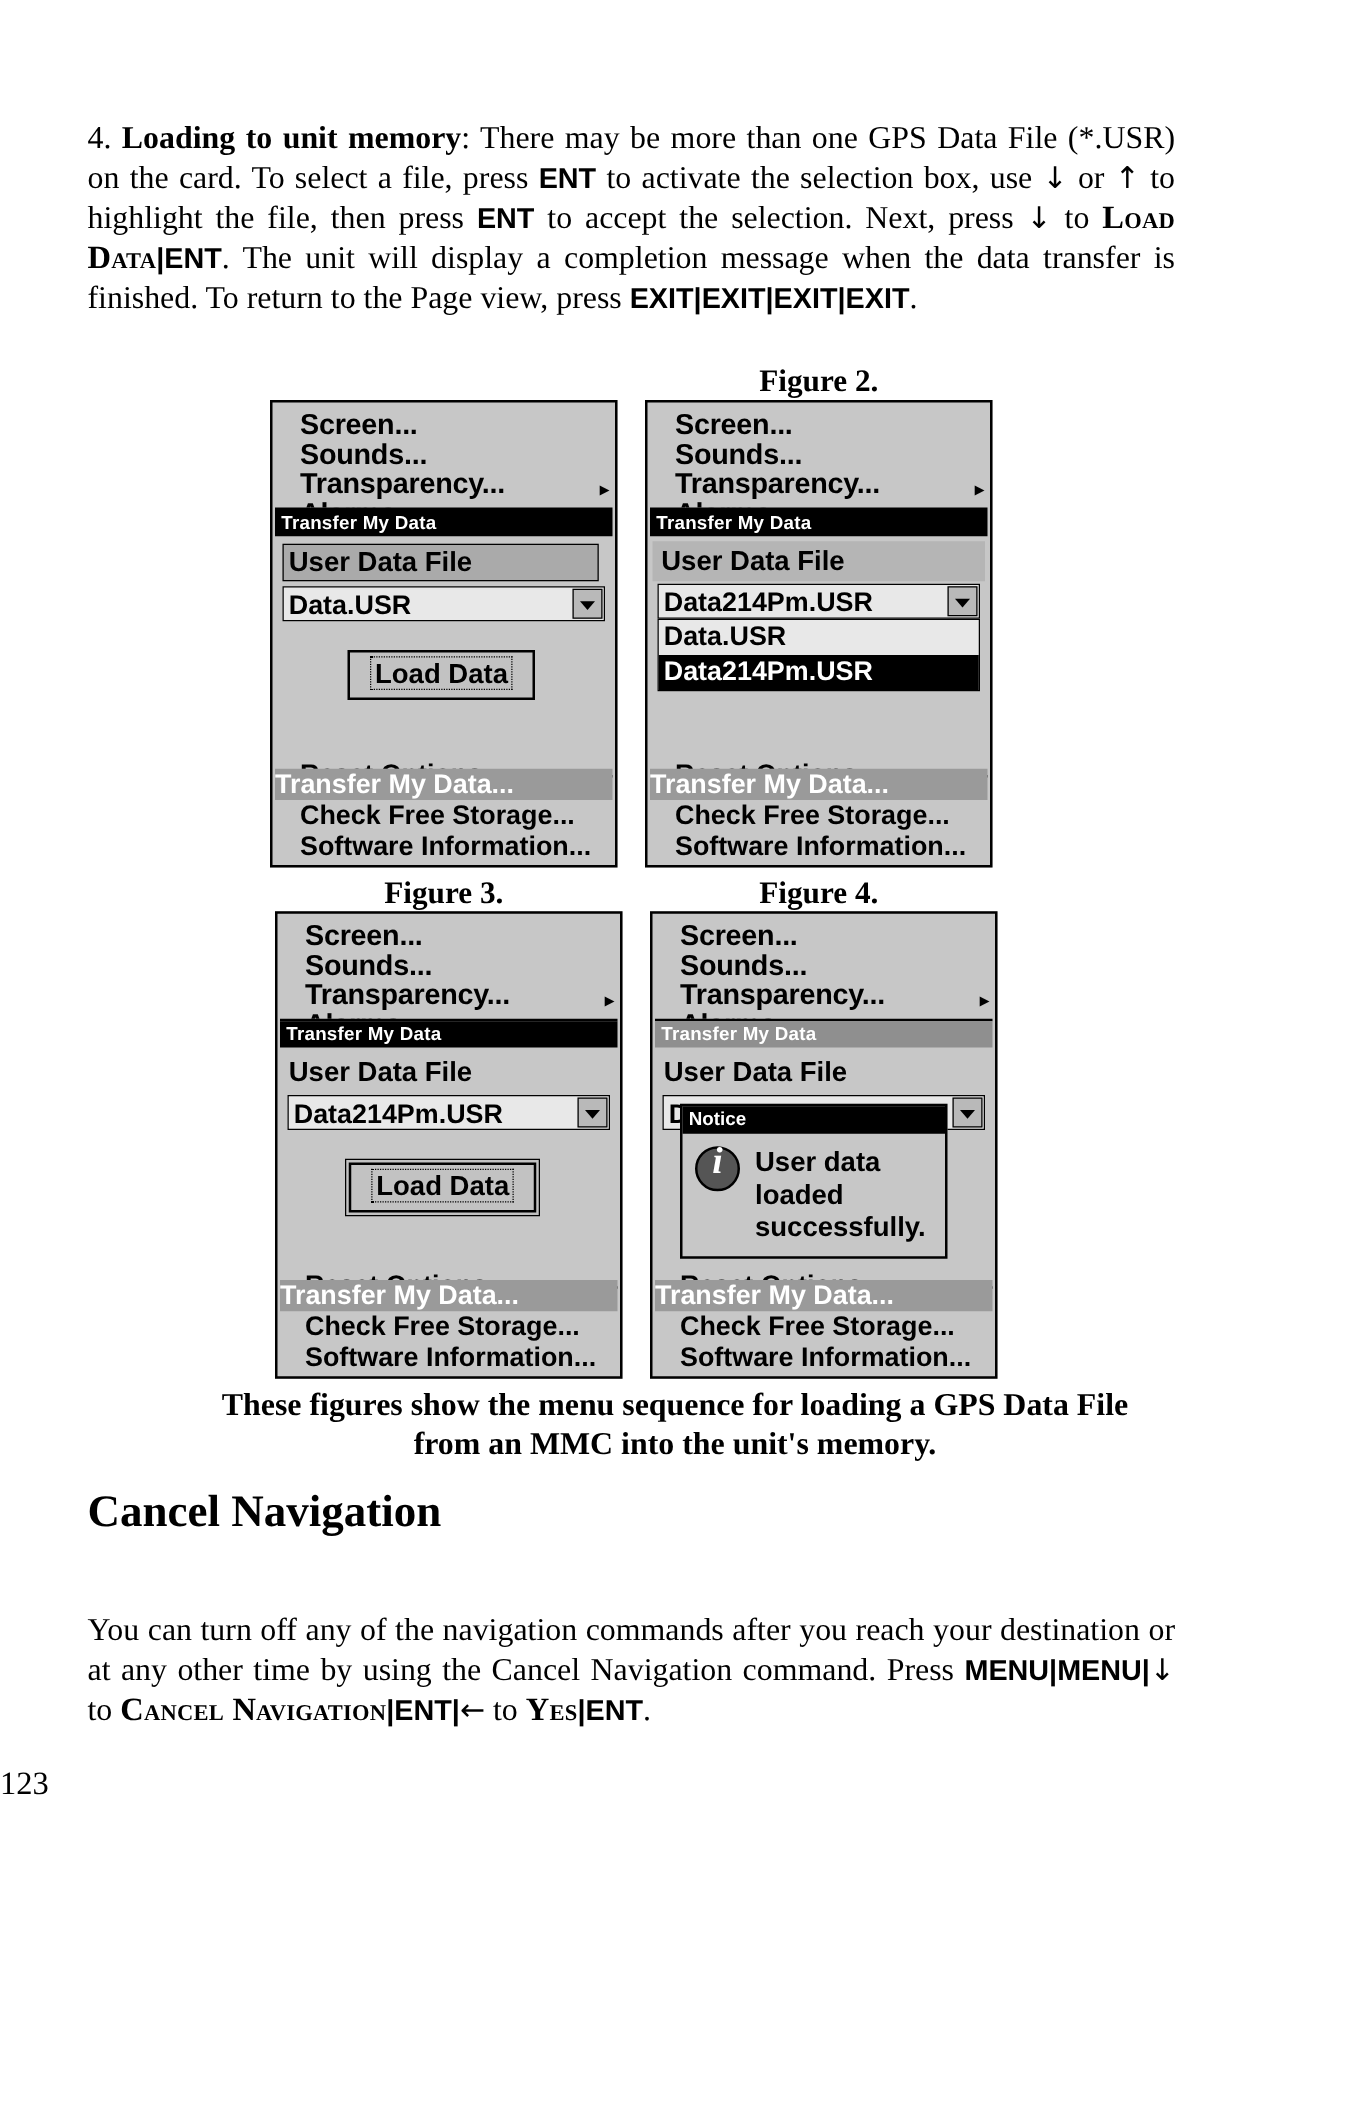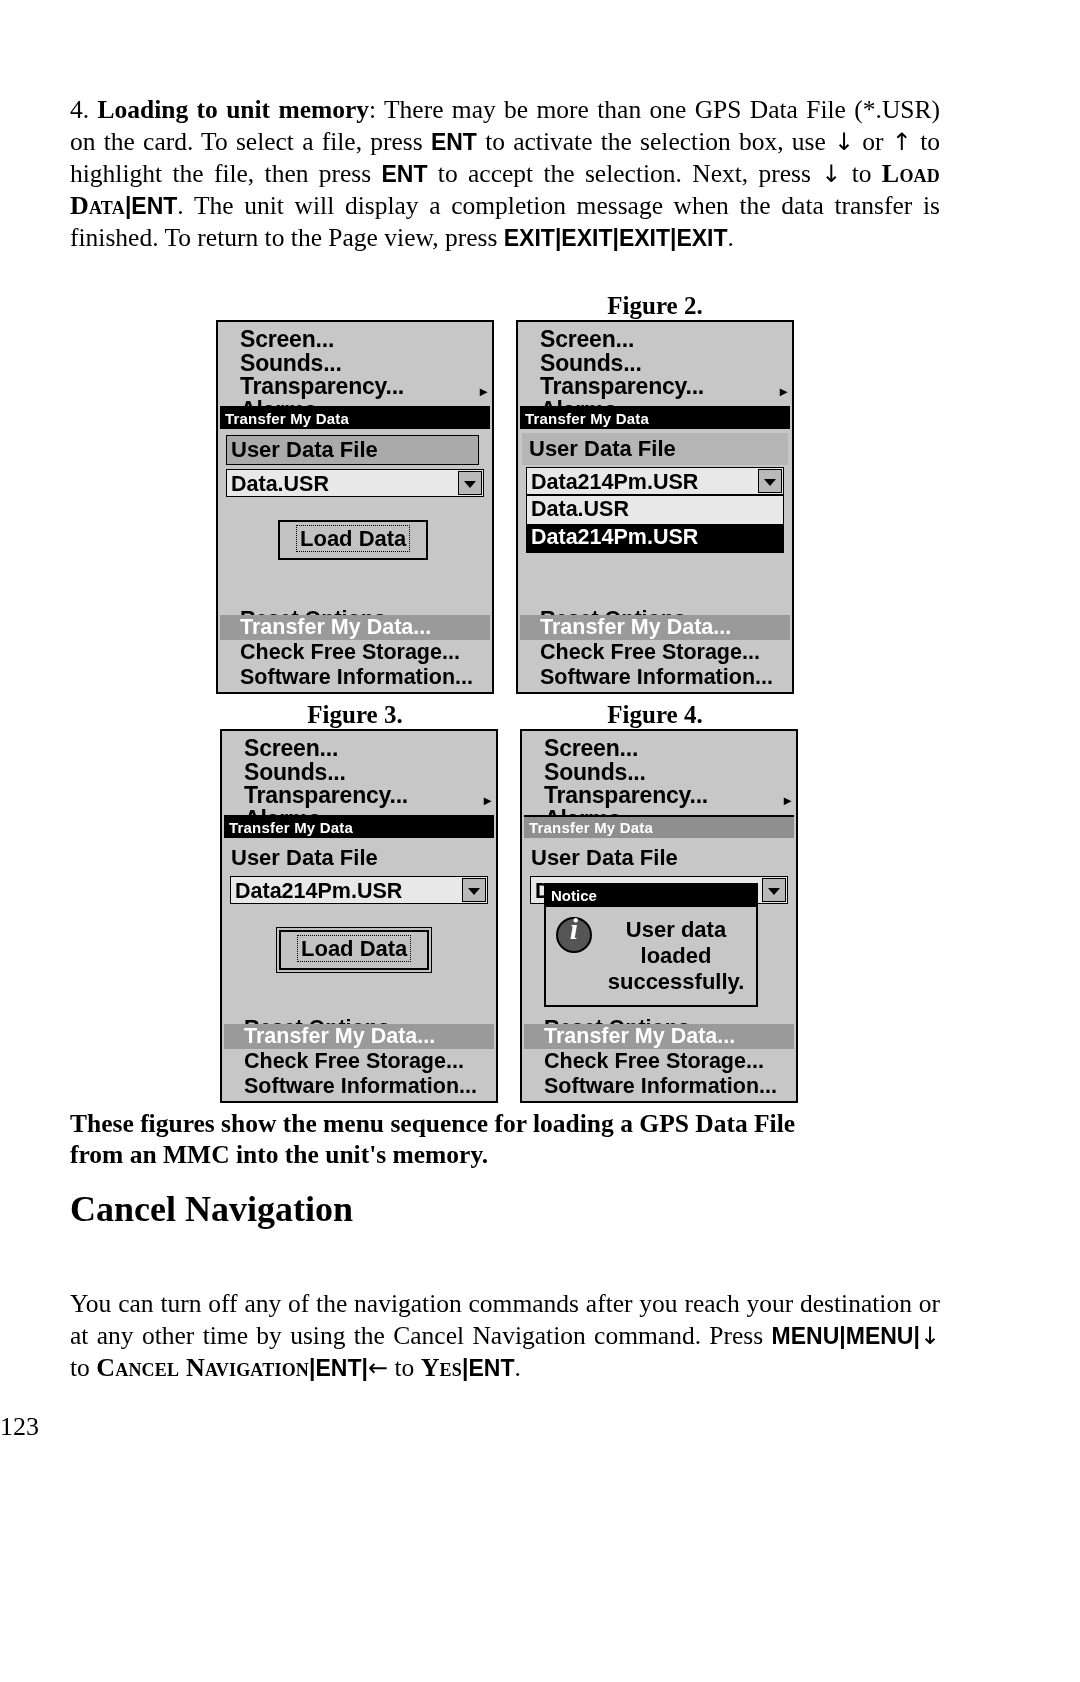--- a/index.html
+++ b/index.html
@@ -215,21 +215,20 @@
   .bottom-menu .mi {
     font-size: 21.5px;
     font-weight: bold;
     line-height: 25px;
     white-space: nowrap;
   }
   .bottom-menu .mi.hl {
     background: #9a9a9a;
     color: #ffffff;
     margin-left: -20px;
-    padding-left: 20px;
   }
   .bottom-menu .mi.clip {
     height: 8px;
     overflow: hidden;
   }
 
   
   .notice {
     position: absolute;
     background: #c7c7c7;
@@ -243,21 +242,20 @@
     font-weight: bold;
     padding: 2px 0 3px 5px;
   }
   .notice .nbody {
     position: relative;
     padding: 10px 8px 10px 58px;
     font-size: 22px;
     font-weight: bold;
     line-height: 26px;
     color: #000;
-    text-align: center;
   }
   .info-icon {
     position: absolute;
     left: 10px; top: 10px;
     width: 36px; height: 36px;
     border-radius: 50%;
     background: #555555;
     border: 2px solid #000;
     box-sizing: border-box;
   }
@@ -272,21 +270,21 @@
     font-size: 30px;
     color: #ffffff;
   }
 
   
   #fig-caption {
     position: absolute;
     left: 70px;
     top: 1108px;
     width: 940px;
-    text-align: left;
+    text-align: center;
     font-family: "Liberation Serif", serif;
     font-weight: bold;
     font-size: 25.5px;
     line-height: 31px;
   }
 
   
   #heading-cancel-nav {
     position: absolute;
     left: 70px;

